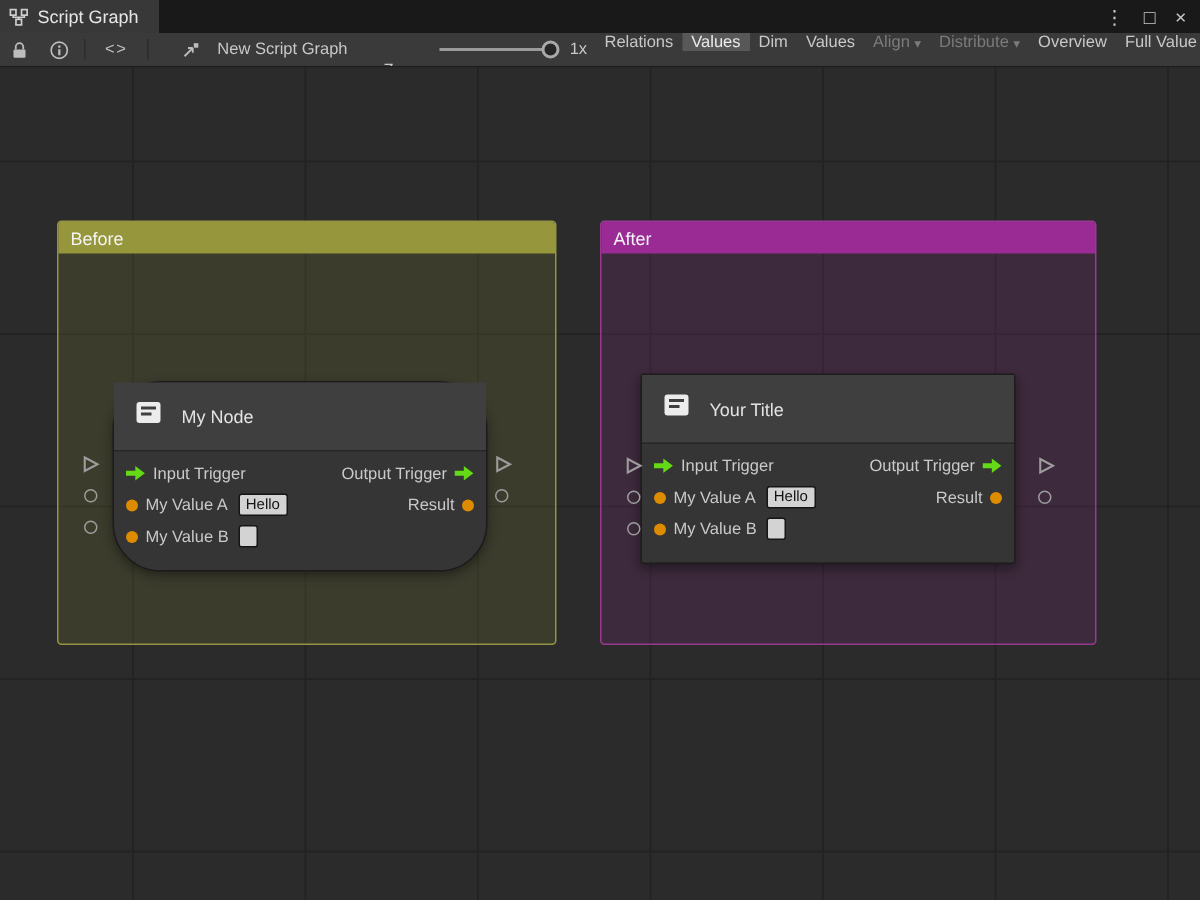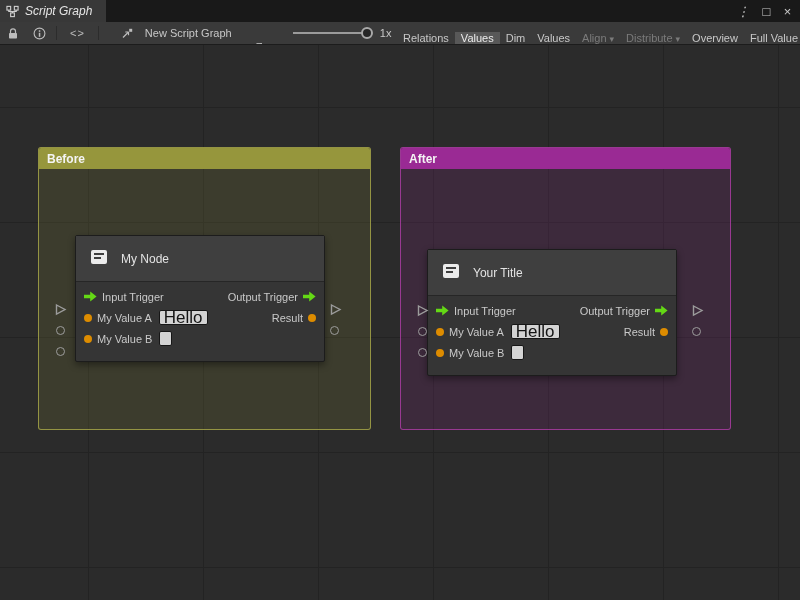--- a/index.html
+++ b/index.html
@@ -9,21 +9,21 @@
     background:#2b2b2b;
     font-family:"Liberation Sans", sans-serif;
     -webkit-font-smoothing:antialiased;
     user-select:none;
   }
   .app { position:relative; width:800px; height:600px; }
 
   
   .titlebar {
     position:absolute; left:0; top:0; right:0; height:22px;
-    background:#191919; display:flex; align-items:stretch;font-style:italic;
+    background:#191919; display:flex; align-items:stretch;
   }
   .tab {
     display:flex; align-items:center; gap:6px;
     padding:0 14px 0 6px; background:#383838;
     color:#e6e6e6; font-size:12px;
   }
   .tab-icon { display:flex; align-items:center; }
   .win-controls {
     margin-left:auto; display:flex; align-items:center; gap:13px;
     padding-right:9px; color:#c9c9c9; font-size:13px; line-height:1;
@@ -43,21 +43,21 @@
   .newgraph { display:flex; align-items:center; margin-left:12px; }
   .zoomlabel { margin-left:16px;margin-top:28px; }
   .slider { position:relative; width:82px; height:22px; margin:0 3px; flex:none; }
   .slider .track { position:absolute; left:2px; right:2px; top:10px; height:2px; background:#9b9b9b; }
   .slider .knob {
     position:absolute; right:0; top:5px; width:12px; height:12px; border-radius:50%;
     background:#262626; border:2px solid #a9a9a9;
   }
   .tbuttons {
     position:absolute; left:397px; top:0; height:22px; width:403px;
-    display:flex; align-items:flex-end; overflow:hidden;
+    display:flex; align-items:flex-start; overflow:hidden;
   }
   .tbtn {
     flex:none; display:flex; align-items:center; gap:3px;
     padding:0 6px; white-space:nowrap; color:#c8c8c8;
   }
   .tbtn.active { background:#585858; color:#ececec; }
   .tbtn.disabled { color:#7b7b7b; }
   .chev { font-size:9px; transform:translateY(1px); }
 
   
@@ -70,21 +70,21 @@
     background-size:115px 115px;
     background-position:88px 62px;
   }
 
   
   .group { position:absolute; border-radius:3px; border:1px solid var(--gbd); background:var(--gb); }
   .group-header {
     height:21px; background:var(--gh);
     border-radius:2px 2px 0 0;
     display:flex; align-items:center; padding:0 8px;
-    color:#f4f4f4; font-size:12px;font-weight:bold;
+    color:#f4f4f4; font-size:12px;
   }
 
   
   .node {
     position:absolute; width:250px;
     background:#353535; border:1px solid #1c1c1c; border-radius:2px;
     box-shadow:0 3px 7px rgba(0,0,0,0.4);
   }
   .node-header {
     height:46px; background:#3f3f3f;
@@ -93,21 +93,21 @@
   }
   .node-title { color:#e3e3e3; font-size:12px; }
   .node-body { padding:4px 0 12px; }
   .row { height:21px; display:flex; align-items:center; padding:0 8px; gap:5px; font-size:11px; color:#c9c9c9; }
   .spacer { flex:1; }
   .dot { width:8px; height:8px; border-radius:50%; background:#dd8c00; flex:none; }
   .flow-arrow { display:flex; align-items:center; color:#64d915; flex:none; }
   .field {
     background:#d3d3d3; border:1px solid #161616; border-radius:2px;
     color:#141414; height:15px; line-height:13px; padding:0 4px;
-    font-size:17px; margin-left:2px; white-space:nowrap;
+    font-size:10px; margin-left:2px; white-space:nowrap;
   }
   .field.small { width:13px; padding:0 2px; }
 
   
   .ext { position:absolute; display:flex; align-items:center; justify-content:center; }
   .oport { width:9px; height:9px; border:1.5px solid #9c9c9c; border-radius:50%; background:transparent; }
   .otri  { display:flex; }
 </style>
 </head>
 <body>
@@ -206,21 +206,21 @@
       </div>
     </div>
 
     <div class="group" style="left:400px; top:102px; width:331px; height:283px;
                 --gh:#9a2a94; --gb:rgba(154,42,148,0.17); --gbd:rgba(170,60,162,0.85);">
       <div class="group-header">
         <span>After</span>
       </div>
     </div>
 
-    <div class="node" style="left:75px; top:190px;">
+    <div class="node" style="left:75px; top:209px;border-radius:32px;">
       <div class="node-header">
         <span>
           <svg width="22" height="22" viewBox="0 0 22 22">
             <rect x="3" y="4" width="16" height="14" rx="2" fill="#ececec"></rect>
             <rect x="6" y="7" width="10" height="2" fill="#3f3f3f"></rect>
             <rect x="6" y="11" width="7" height="2" fill="#3f3f3f"></rect>
           </svg>
         </span>
         <span class="node-title">My Node</span>
       </div>

